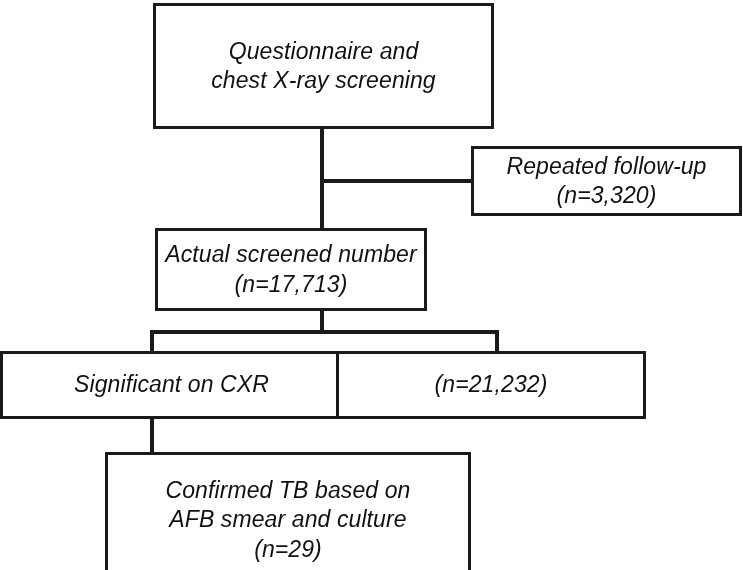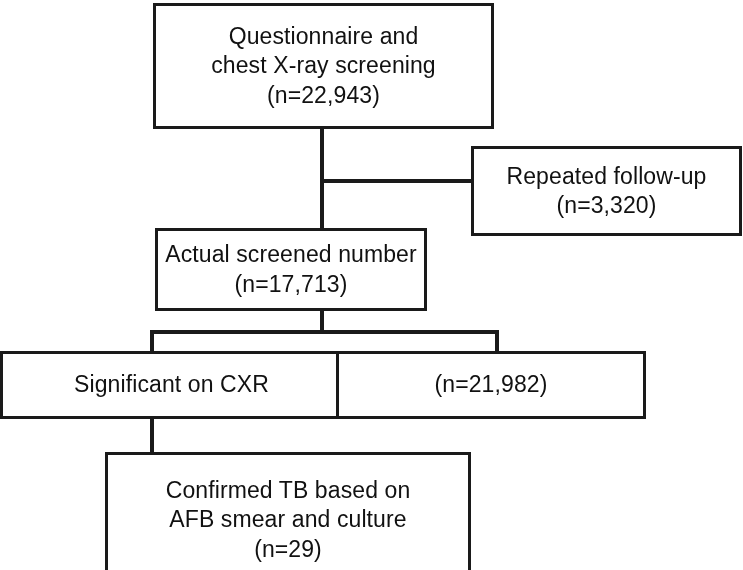--- a/index.html
+++ b/index.html
@@ -27,36 +27,37 @@
     display: flex;
     flex-direction: column;
     align-items: center;
     justify-content: center;
     text-align: center;
     font-size: 23px;
     line-height: 1.28;
     letter-spacing: 0.1px;
     color: #111111;
     z-index: 2;
+    font-style: italic;
   }
   .node .line {
     display: block;
     white-space: nowrap;
   }
   .connector {
     position: absolute;
     background: #1a1a1a;
     z-index: 1;
   }
   .connector.v { width: 4px; }
   .connector.h { height: 4px; }
 
   
   #node-screening   { left: 153px; top: 3px;   width: 341px; height: 126px; }
-  #node-followup    { left: 471px; top: 146px; width: 271px; height: 90px;  }
+  #node-followup    { left: 471px; top: 146px; width: 271px; height: 70px;  }
   #node-actual      { left: 155px; top: 228px; width: 272px; height: 83px;  }
   #node-significant { left: 0px;   top: 351px; width: 343px; height: 68px;  }
   #node-nonsig      { left: 336px; top: 351px; width: 310px; height: 68px;  }
   #node-confirmed   { left: 105px; top: 452px; width: 366px; height: 136px; }
 
   
   
   #conn-trunk-top    { left: 320px; top: 127px;  height: 103px; }
   
   #conn-followup-h   { left: 320px; top: 179px;  width: 153px; }
@@ -78,39 +79,38 @@
   <div class="connector h" id="conn-followup-h"></div>
   <div class="connector v" id="conn-trunk-mid"></div>
   <div class="connector h" id="conn-split-h"></div>
   <div class="connector v" id="conn-split-left"></div>
   <div class="connector v" id="conn-split-right"></div>
   <div class="connector v" id="conn-confirmed"></div>
 
   <div class="node" id="node-screening">
     <span class="line">Questionnaire and</span>
     <span class="line">chest X-ray screening</span>
-    <span class="line">(n=22,943)</span>
   </div>
 
   <div class="node" id="node-followup">
     <span class="line">Repeated follow-up</span>
     <span class="line">(n=3,320)</span>
   </div>
 
   <div class="node" id="node-actual">
     <span class="line">Actual screened number</span>
     <span class="line">(n=17,713)</span>
   </div>
 
   <div class="node" id="node-significant">
     <span class="line">Significant on CXR</span>
   </div>
 
   <div class="node" id="node-nonsig">
-    <span class="line">(n=21,982)</span>
+    <span class="line">(n=21,232)</span>
   </div>
 
   <div class="node" id="node-confirmed">
     <span class="line">Confirmed TB based on</span>
     <span class="line">AFB smear and culture</span>
     <span class="line">(n=29)</span>
   </div>
 
 </div>
 

